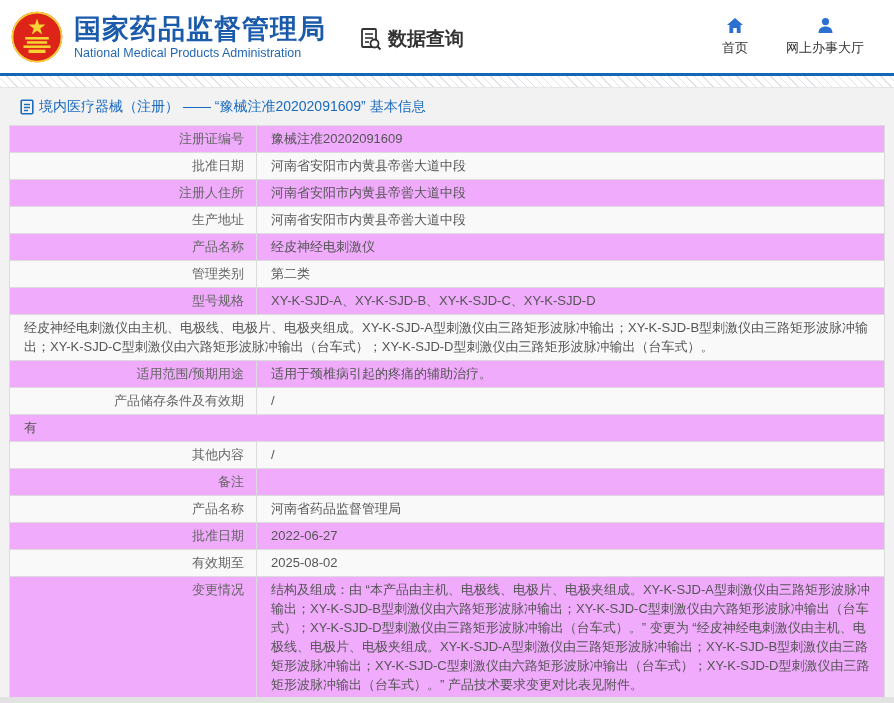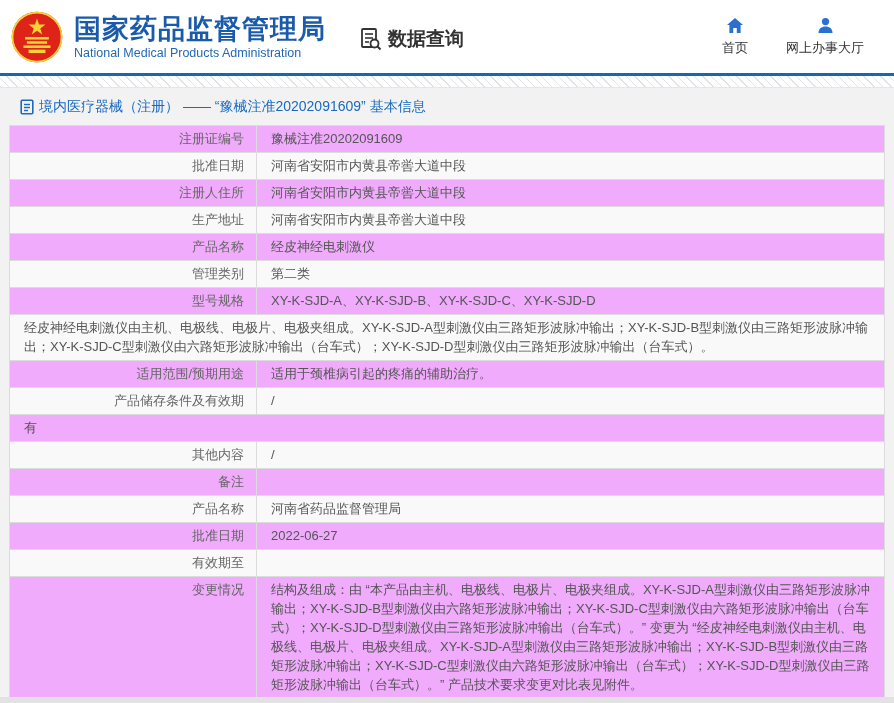--- a/index.html
+++ b/index.html
@@ -281,20 +281,21 @@
     <div class="info-row">
       <div class="cell-label">
         <span class="lbl-txt">批准日期</span>
       </div>
       <div class="cell-value">2022-06-27</div>
     </div>
     <div class="info-row">
       <div class="cell-label">
         <span class="lbl-txt">有效期至</span>
       </div>
+      <div class="cell-value">2025-08-02</div>
     </div>
     <div class="info-row">
       <div class="cell-label">
         <span class="lbl-txt">变更情况</span>
       </div>
       <div class="cell-value">结构及组成：由 “本产品由主机、电极线、电极片、电极夹组成。XY-K-SJD-A型刺激仪由三路矩形波脉冲输出；XY-K-SJD-B型刺激仪由六路矩形波脉冲输出；XY-K-SJD-C型刺激仪由六路矩形波脉冲输出（台车式）；XY-K-SJD-D型刺激仪由三路矩形波脉冲输出（台车式）。” 变更为 “经皮神经电刺激仪由主机、电极线、电极片、电极夹组成。XY-K-SJD-A型刺激仪由三路矩形波脉冲输出；XY-K-SJD-B型刺激仪由三路矩形波脉冲输出；XY-K-SJD-C型刺激仪由六路矩形波脉冲输出（台车式）；XY-K-SJD-D型刺激仪由三路矩形波脉冲输出（台车式）。” 产品技术要求变更对比表见附件。</div>
     </div>
   </div>
 
 <div class="footer-strip"></div>

